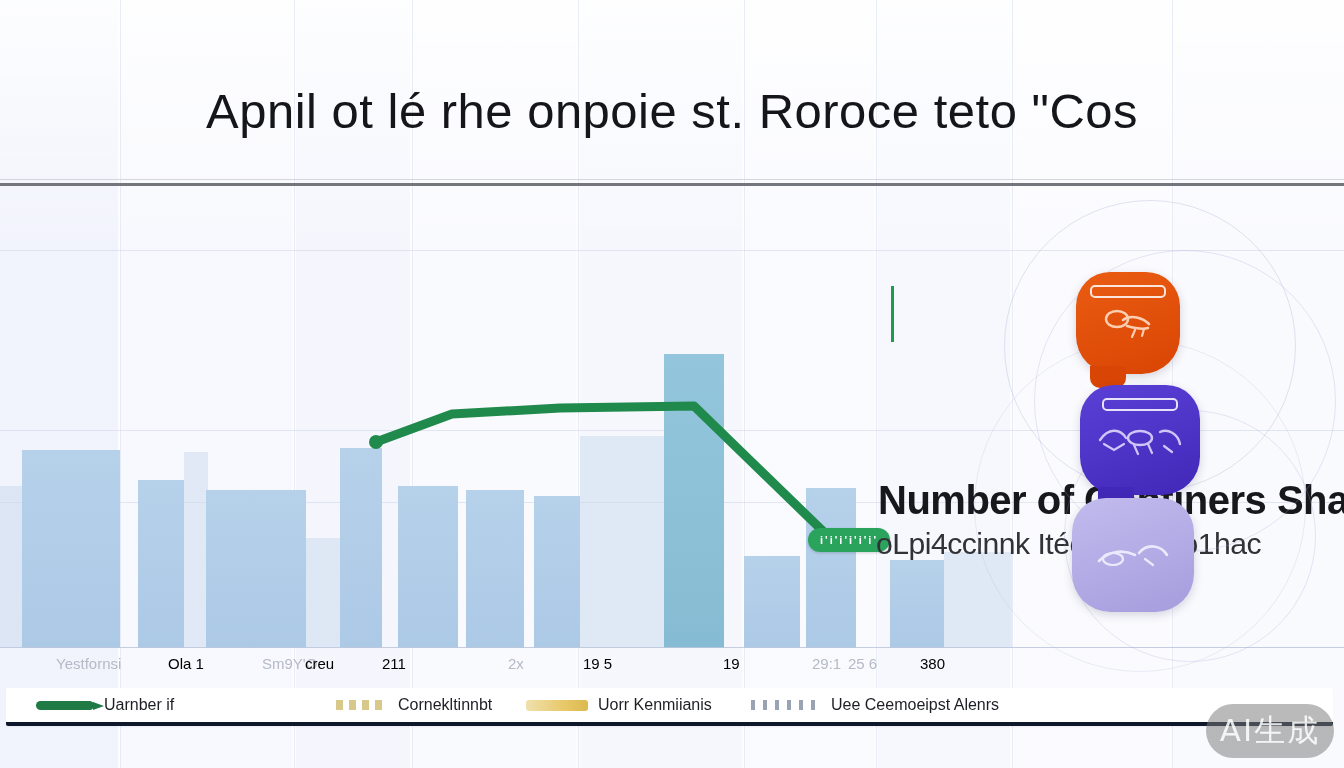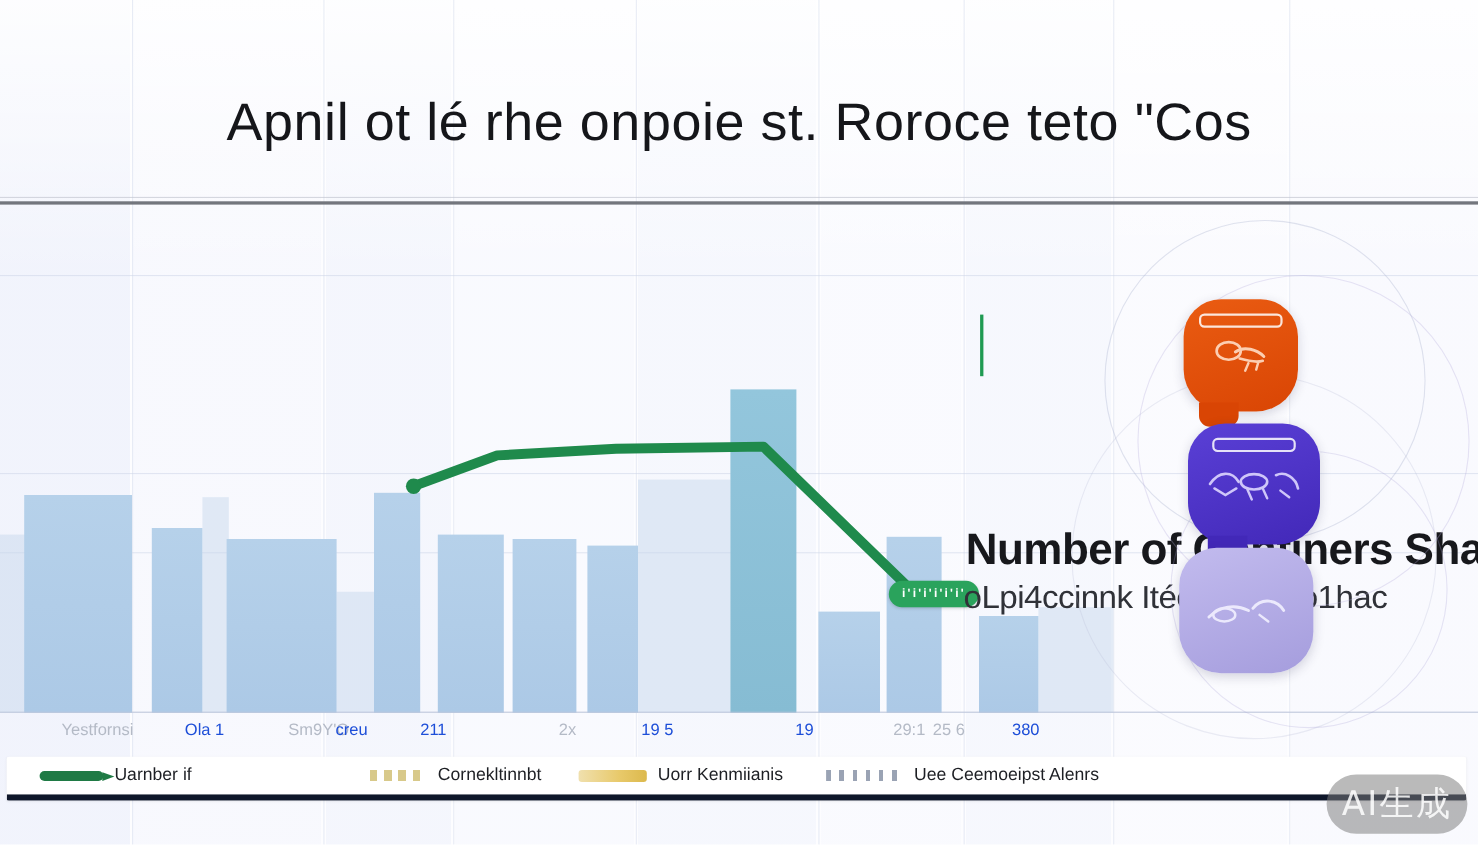--- a/index.html
+++ b/index.html
@@ -80,27 +80,27 @@
     letter-spacing:-.5px;
   }
   .overlay-sub{
     position:absolute;left:876px;top:528px;
     font-size:29px;color:#303238;white-space:nowrap;letter-spacing:-.5px;
     transform:scaleX(1.04);transform-origin:left center;
   }
 
   
   .xticks{position:absolute;left:0;top:655px;width:1096px;height:30px;}
-  .xtick{position:absolute;top:0;font-size:15px;color:#1d4ed8;white-space:nowrap;}
+  .xtick{position:absolute;top:0;font-size:15px;color:#000000;white-space:nowrap;}
   .xtick.faint{color:#b4bac6;}
 
   
   .legend{
     position:absolute;left:6px;top:688px;width:1327px;height:34px;
-    background:#ffffff;border-bottom:6px solid #0f172a;border-radius:2px;
+    background:#ffffff;border-bottom:4px solid #0f172a;border-radius:2px;
     display:flex;align-items:center;gap:0;
     box-shadow:0 1px 2px rgba(0,0,0,.05);
   }
   .legend-item{display:flex;align-items:center;white-space:nowrap;}
   .legend-label{font-size:16px;color:#1d1f24;}
   .sw{display:inline-block;margin-right:10px;}
   .sw-line{width:58px;height:9px;border-radius:5px;background:#1f7a45;position:relative;}
   .sw-line:after{content:"";position:absolute;right:-10px;top:1px;border-left:11px solid #1f7a45;
      border-top:4px solid transparent;border-bottom:4px solid transparent;}
   .sw-dashes{width:52px;height:10px;background:

